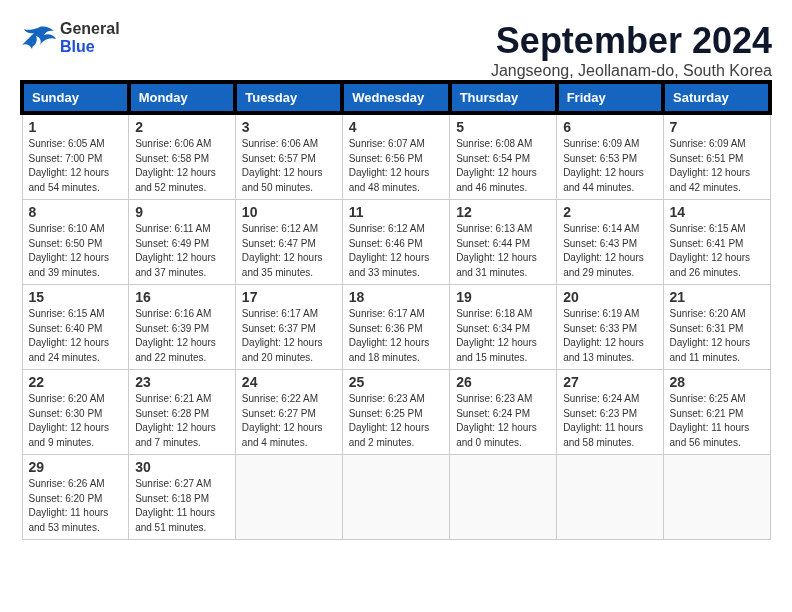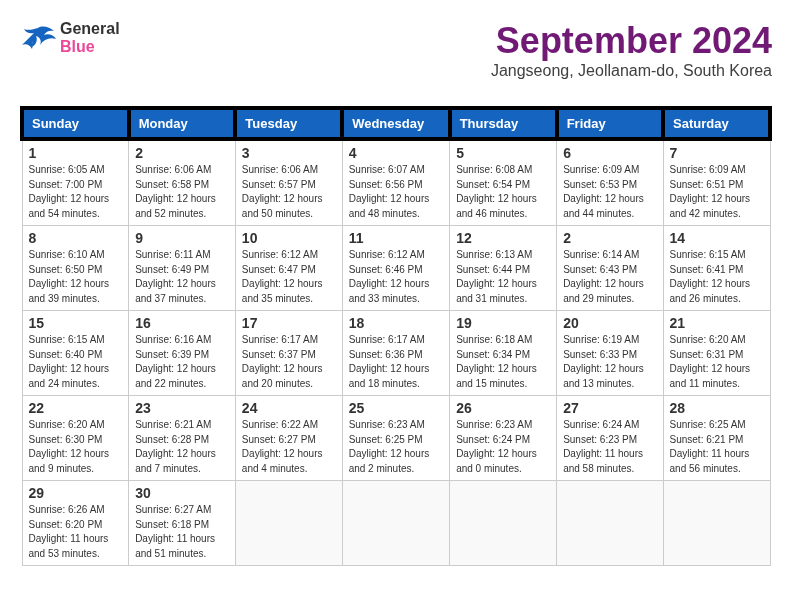--- a/index.html
+++ b/index.html
@@ -7,38 +7,38 @@
       font-family: Arial, sans-serif;
       background: #fff;
       width: 792px;
       min-height: 612px;
       padding: 20px;
     }
     .header-section {
       display: flex;
       justify-content: space-between;
       align-items: flex-start;
-      margin-bottom: 26px;
+      margin-bottom: 0;
     }
     .logo {
       display: flex;
       align-items: center;
       gap: 4px;
     }
     .logo-bird {
       width: 36px;
       height: 30px;
     }
     .title-section {
       text-align: right;
     }
     .month-title {
       font-size: 36px;
       font-weight: bold;
-      color: #701a75;
+      color: #0f172a;
     }
     .location-title {
       font-size: 16px;
       color: #404040;
     }
     .calendar {
       width: 100%;
       border-collapse: collapse;
       font-size: 11px;
     }
@@ -77,21 +77,21 @@
 </head>
 <body>
 
 <div class="header-section">
   <div class="logo">
     <svg class="logo-bird" viewBox="0 0 36 30">
       <path d="M18 5 C22 2, 30 4, 34 8 C30 7, 26 8, 24 12 C28 10, 34 12, 36 16 C30 14, 24 16, 20 22 C22 18, 20 14, 16 13 C18 17, 16 22, 12 24 C14 20, 12 16, 8 15 C12 16, 14 20, 12 26 C10 22, 6 20, 2 22 C6 18, 10 14, 14 10 C10 11, 6 10, 4 6 C8 8, 14 6, 18 5Z" fill="#1565c0"></path>
     </svg>
     <div style="display:flex; flex-direction:column; line-height:1.1;">
       <span style="font-size:16px; font-weight:bold; color:#333;">General</span>
-      <span style="font-size:16px; font-weight:bold; color:#ec4899;">Blue</span>
+      <span style="font-size:16px; font-weight:bold; color:#1d4ed8;">Blue</span>
     </div>
   </div>
   <div class="title-section">
     <div class="month-title">September 2024</div>
     <div class="location-title">Jangseong, Jeollanam-do, South Korea</div>
   </div>
 </div>
 
 <table class="calendar">
   <thead>

